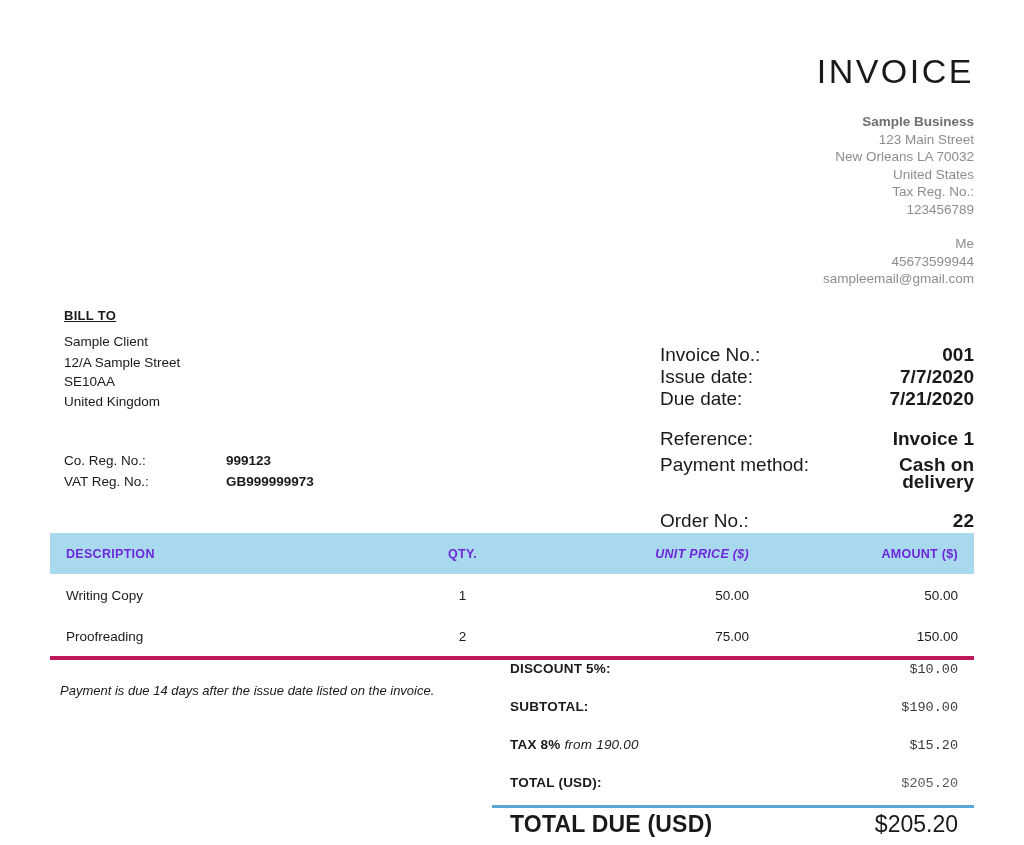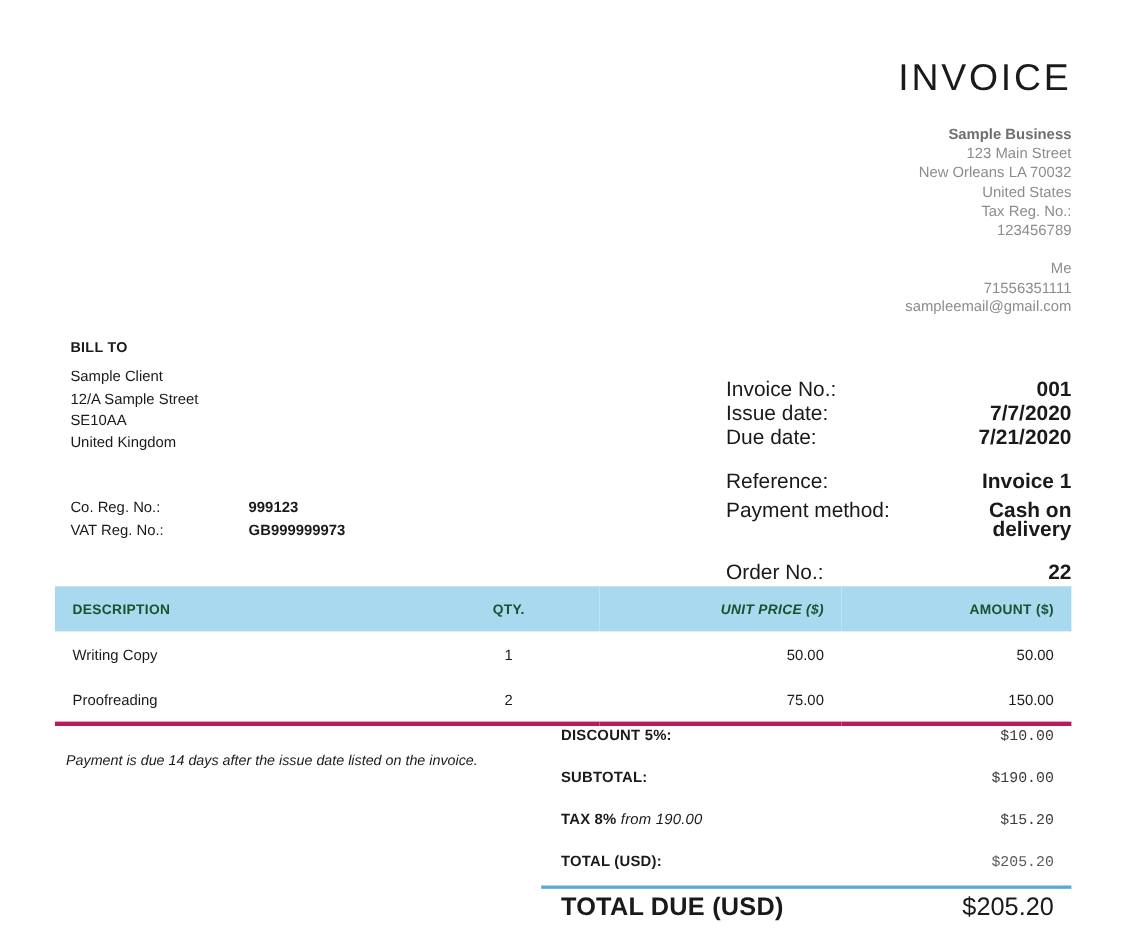--- a/index.html
+++ b/index.html
@@ -57,20 +57,21 @@
     width: 400px;
     font-size: 13.5px;
     line-height: 21px;
     color: #1a1a1a;
   }
   .billto .billto-label {
     font-weight: bold;
     font-size: 13px;
     letter-spacing: 0.3px;
     margin-bottom: 5px;
+    text-decoration: underline;
   }
   .billto .tight { line-height: 18px; }
 
   .reg-table {
     position: absolute;
     left: 64px;
     top: 450px;
     font-size: 13.5px;
     line-height: 21px;
     border-collapse: collapse;
@@ -107,21 +108,21 @@
     top: 533px;
     width: 924px;
     border-collapse: collapse;
     table-layout: fixed;
   }
   .items thead th {
     background: #a8d9ef;
     font-size: 12.5px;
     font-weight: bold;
     letter-spacing: 0.3px;
-    color: #14532d;
+    color: #6d28d9;
     height: 41px;
     padding: 0 16px;
     vertical-align: middle;
   }
   .items th.c-desc  { text-align: left;   width: 330px; }
   .items th.c-qty   { text-align: center; width: 165px; }
   .items th.c-price { text-align: right;  width: 220px; font-style: italic; }
   .items th.c-amt   { text-align: right;  width: 209px; }
 
   .items tbody td {
@@ -210,21 +211,21 @@
 
   <div class="company-block">
     <div class="company-name">Sample Business</div>
     <div>123 Main Street</div>
     <div>New Orleans LA 70032</div>
     <div>United States</div>
     <div>Tax Reg. No.:</div>
     <div>123456789</div>
     <div class="spacer"></div>
     <div>Me</div>
-    <div>71556351111</div>
+    <div>45673599944</div>
     <div>sampleemail@gmail.com</div>
   </div>
 
   <div class="billto">
     <div class="billto-label">BILL TO</div>
     <div>Sample Client</div>
     <div>12/A Sample Street</div>
     <div class="tight">SE10AA</div>
     <div>United Kingdom</div>
   </div>

